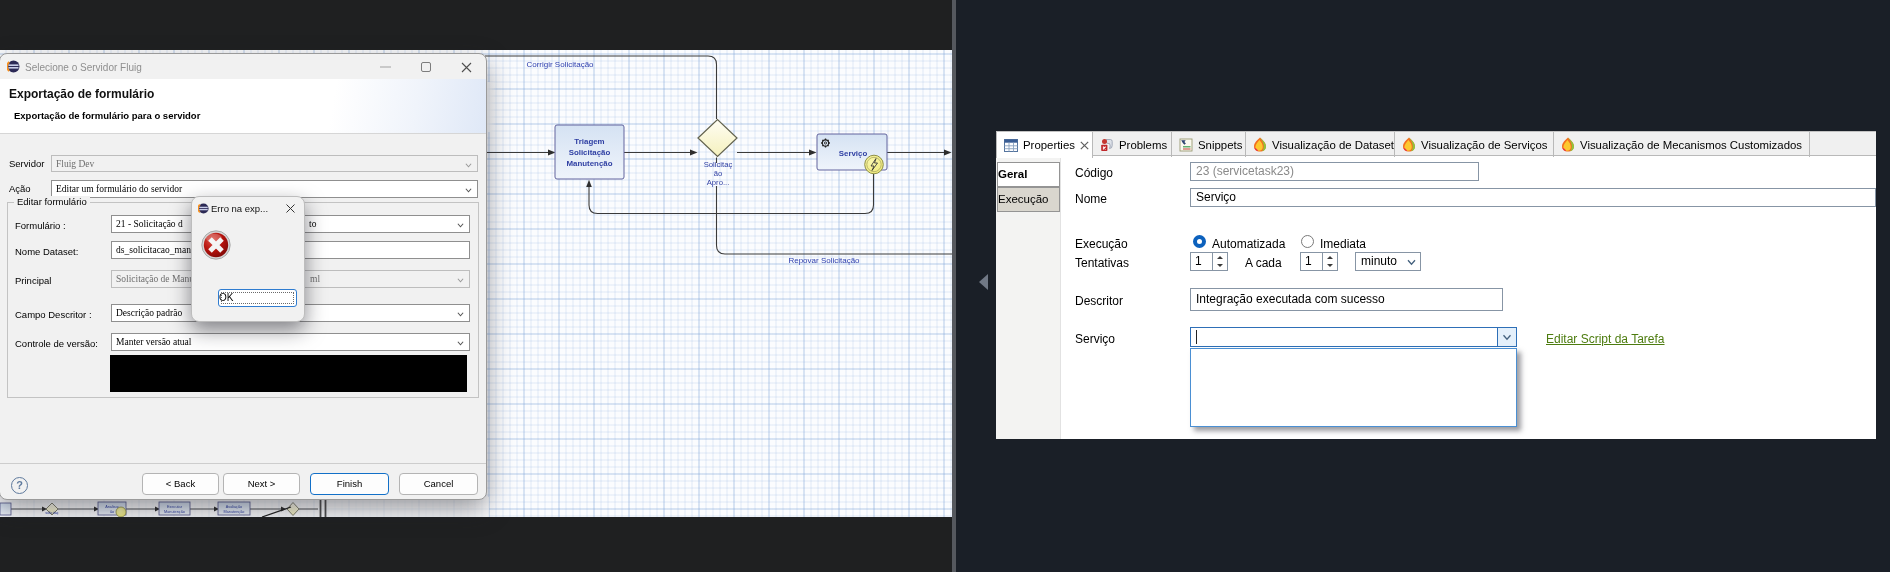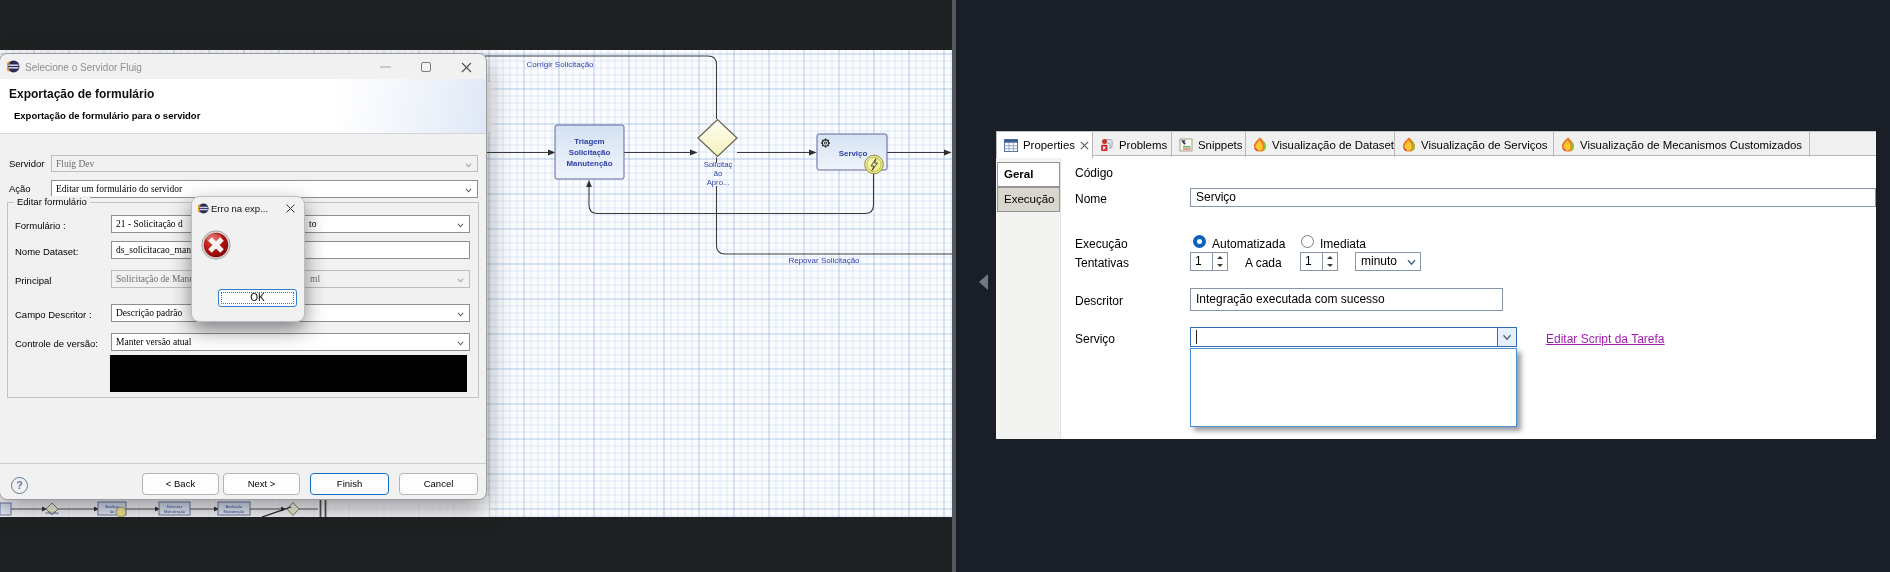--- a/index.html
+++ b/index.html
@@ -48,40 +48,40 @@
   
   #tabbar { position:absolute; left:0; top:0; width:100%; height:25px; background:#f0f0f0;
     border-top:1px solid #c2c2c2; border-bottom:1px solid #b9b9b9; }
   .tab { position:absolute; top:0; height:25px; display:flex; align-items:center; gap:5px;
     padding-left:7px; padding-right:4px; font-size:11.4px; border-right:1px solid #b9b9b9; white-space:nowrap; overflow:hidden; }
   .tab svg { flex-shrink:0; }
   .tab.active { background:#fff; border-left:1px solid #b9b9b9; height:26px; z-index:2; }
   #sidebar { position:absolute; left:0; top:25px; width:65px; height:283px; background:#f3f3f2;
     border-right:1px solid #e2e2e2; }
   .sitem { position:absolute; left:1px; width:63px; height:25px; border:1px solid #949494;
-    font-size:11.5px; line-height:23px; padding-left:6px; background:#d9d6ce; }
+    font-size:11.5px; line-height:23px; background:#d9d6ce; }
   .sitem.sel { top:6px; background:#fff; font-weight:bold; }
   .sitem:not(.sel) { top:31px; }
   .plab { position:absolute; font-size:12px; white-space:nowrap; color:#000; }
   .pfld { position:absolute; height:19px; background:#fff; border:1px solid #8795a5;
     font-size:12px; line-height:17px; padding-left:5px; white-space:nowrap; }
   .radio { position:absolute; width:13px; height:13px; border-radius:50%; background:#fff; border:1px solid #7a7a7a; }
   .radio.on { border:4.5px solid #0c61bd; }
   .spin { position:absolute; width:38px; height:19px; background:#fff; border:1px solid #8795a5; }
   .spin .v { position:absolute; left:4px; top:1px; font-size:12px; }
   .spin .ud { position:absolute; right:0; top:0; bottom:0; width:15px; border-left:1px solid #8795a5; background:#fff; }
   .spin .ud i { position:absolute; left:3.5px; width:0; height:0; border-left:3.5px solid transparent; border-right:3.5px solid transparent; }
   .spin .ud i.u { top:3px; border-bottom:3.5px solid #3a3a3a; }
   .spin .ud i.d { bottom:3px; border-top:3.5px solid #3a3a3a; }
   
   #err { left:191px; top:196px; width:114px; height:126px; background:#f1f1f1;
     border:1px solid #bdbdbd; border-radius:8px; box-shadow:0 8px 20px rgba(20,20,30,.5); z-index:9; }
   #err .title { position:absolute; left:19px; top:6px; font-size:9.5px; color:#111; }
   #err .okbtn { position:absolute; left:26px; top:92px; width:79px; height:18px; background:#fff;
-    border:1px solid #2f7cd0; border-radius:3px; font-size:10px; text-align:center; line-height:16px; }
+    border:1px solid #2f7cd0; border-radius:3px; font-size:10px; text-align:left; line-height:16px; }
   #err .okbtn i { position:absolute; left:2px; top:2px; right:2px; bottom:2px; border:1px dotted #6a6a6a; font-style:normal; }
 </style>
 </head>
 <body>
 <div class="abs" id="canvas"></div>
 <svg class="abs" id="diag" width="952" height="467" viewBox="0 50 952 467">
   <defs>
     <linearGradient id="tg" x1="0" y1="0" x2="0" y2="1">
       <stop offset="0" stop-color="#d5e2f3"></stop>
         <stop offset="1" stop-color="#eff4fb"></stop>
@@ -338,20 +338,21 @@
           <path d="M5 14.3 C3.2 13.8 1.7 12.4 1.3 10.5 C3 11.7 5 12.3 5 14.3 Z" fill="#e8334a"></path>
         </svg>
       <span>Visualização de Mecanismos Customizados</span>
     </div>
   </div>
   <div id="sidebar">
     <div class="sitem sel">Geral</div>
     <div class="sitem">Execução</div>
   </div>
   <label class="plab" style="left:79px;top:35px">Código</label>
+  <div class="pfld" style="left:194px;top:31px;width:289px;color:#8a8a8a">23 (servicetask23)</div>
   <label class="plab" style="left:79px;top:61px">Nome</label>
   <div class="pfld" style="left:194px;top:57px;width:686px;">Serviço</div>
   <label class="plab" style="left:79px;top:106px">Execução</label>
   <span class="radio on" style="left:197px;top:104px"></span>
   <label class="plab" style="left:216px;top:106px">Automatizada</label>
   <span class="radio" style="left:305px;top:104px"></span>
   <label class="plab" style="left:324px;top:106px">Imediata</label>
   <label class="plab" style="left:79px;top:125px">Tentativas</label>
   <div class="spin" style="left:194px;top:121px">
       <span class="v">1</span>
@@ -378,14 +379,14 @@
   <label class="plab" style="left:79px;top:201px">Serviço</label>
   <div class="pfld" style="left:194px;top:196px;width:327px;height:20px;border-color:#2e6fb7">
     <span style="position:absolute;left:5px;top:2px;bottom:2px;width:1px;background:#222"></span>
     <span style="position:absolute;right:0;top:0;bottom:0;width:19px;background:#e4f0fb;border-left:1px solid #2e6fb7">
       <svg style="position:absolute;left:4px;top:6px" width="10" height="7" viewBox="0 0 9 7">
           <path d="M1 1.2 L4.5 5.2 L8 1.2" stroke="#44617e" fill="none" stroke-width="1.3"></path>
         </svg>
     </span>
   </div>
   <div style="position:absolute;left:194px;top:217px;width:327px;height:79px;background:#fff;border:1px solid #4a8fd3;box-shadow:4px 4px 5px rgba(60,60,70,.5)"></div>
-  <a class="plab" style="left:550px;top:201px;color:#a21caf;text-decoration:underline">Editar Script da Tarefa</a>
+  <a class="plab" style="left:550px;top:201px;color:#4d7c0f;text-decoration:underline">Editar Script da Tarefa</a>
 </div>
 
 </body></html>

